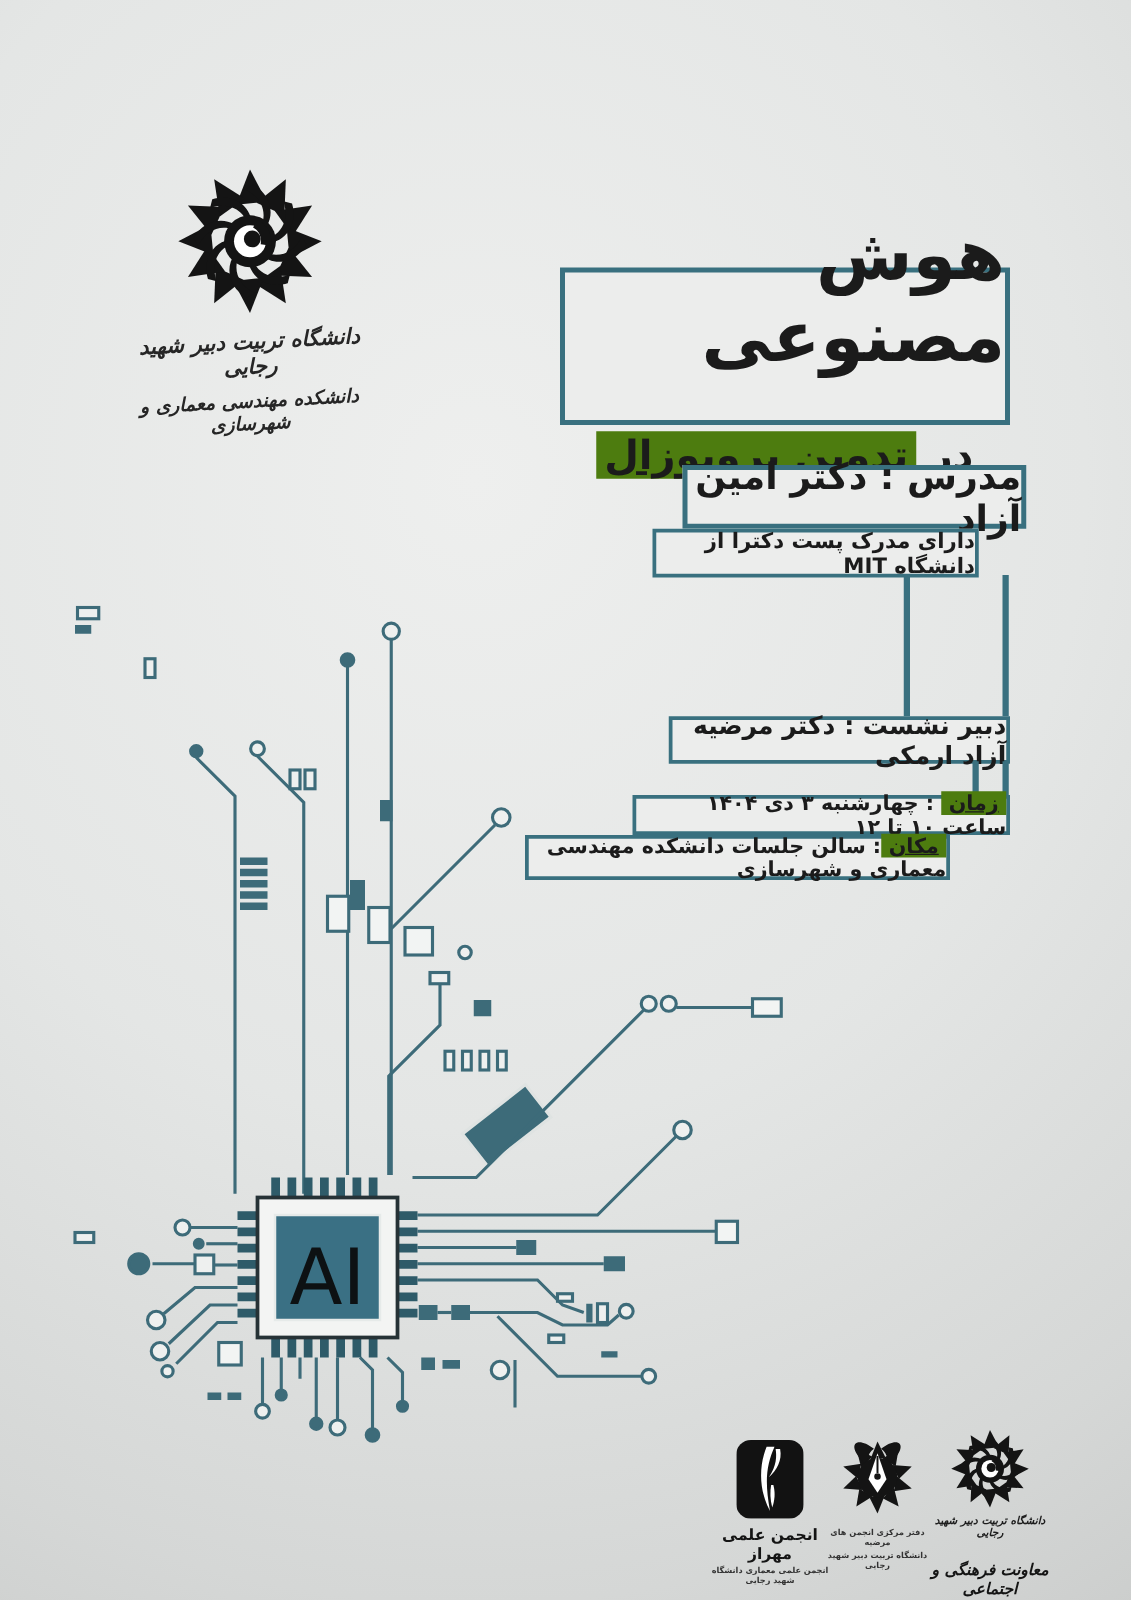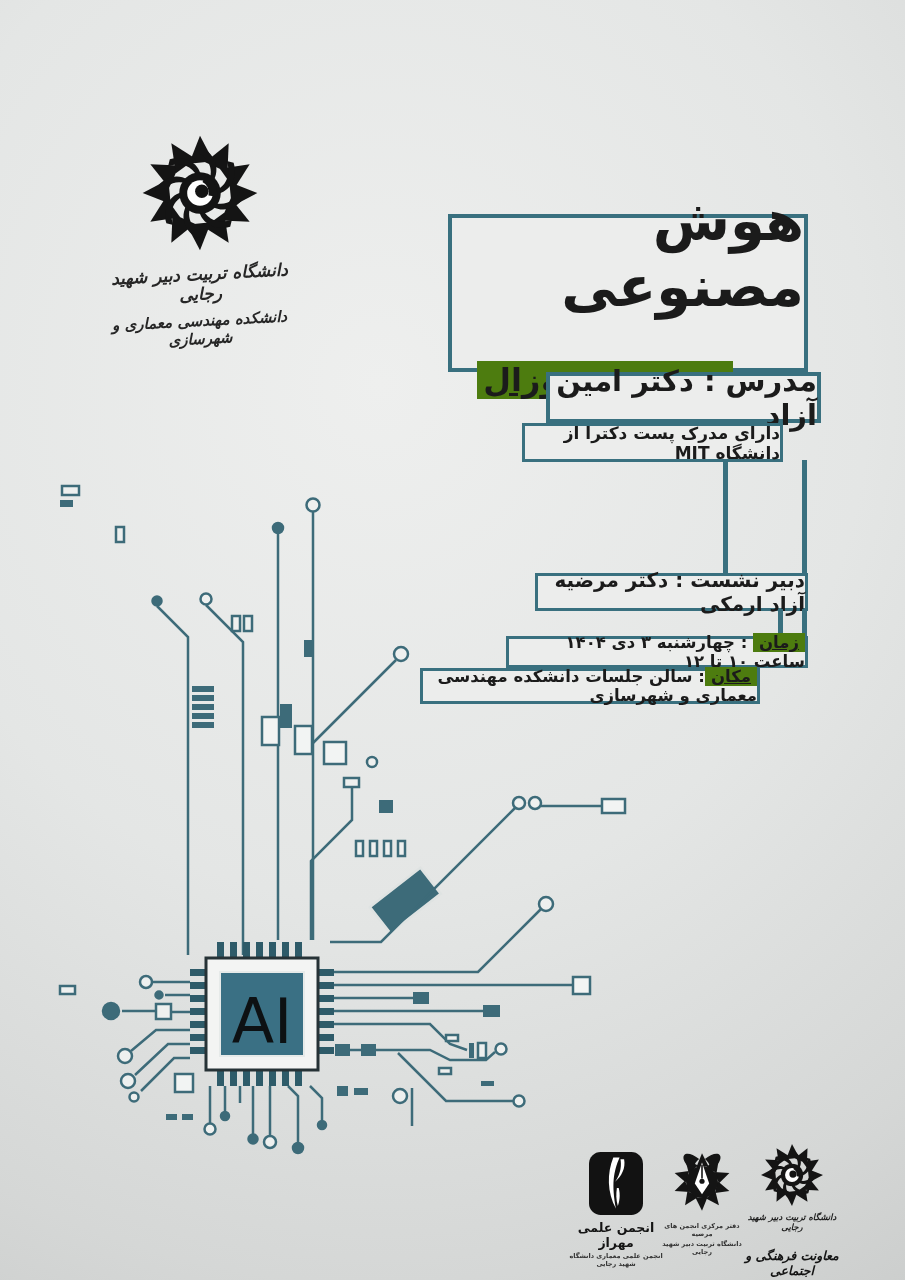--- a/index.html
+++ b/index.html
@@ -8,21 +8,21 @@
     font-family:"DejaVu Sans",sans-serif;color:#1b1b1b;
     background:radial-gradient(ellipse 120% 90% at 42% 30%, #eeefee 0%, #e4e6e5 45%, #d5d7d6 78%, #c7c9c8 100%);
   }
   .abs{position:absolute;}
   
   .hdr{left:430px;top:120px;width:380px;text-align:center;direction:rtl;
        font-size:27px;font-weight:600;line-height:43px;color:#141414;}
   
   .tbox{background:#ecedec;border:4px solid #39707f;box-sizing:border-box;direction:rtl;
         display:flex;align-items:center;justify-content:center;}
-  .title-box{left:448px;top:214px;width:360px;height:158px;flex-direction:column;gap:37px;}
+  .title-box{left:448px;top:214px;width:360px;height:126px;flex-direction:column;gap:37px;}
   .title-main{font-size:56px;font-weight:700;line-height:66px;}
   .title-sub{font-size:32px;font-weight:700;margin-top:4px;}
   .hl{background:#4d7c0f;padding:0 6px;text-decoration:underline;}
   .modares-box{left:533px;top:372px;width:275px;height:51px;font-size:29px;font-weight:700;margin-left:13px;}
   .mit-box{left:522px;top:423px;width:261px;height:39px;border-width:3px;font-size:17px;font-weight:600;}
   .conn{box-sizing:border-box;border-left:5px solid #39707f;border-right:5px solid #39707f;}
   .conn1{left:723px;top:460px;width:84px;height:114px;}
   .conn2{left:778px;top:609px;width:29px;height:29px;}
   .dabir-box{left:535px;top:573px;width:273px;height:38px;border-width:3px;font-size:20px;font-weight:600;}
   .zaman-box{left:506px;top:636px;width:302px;height:32px;border-width:3px;font-size:16.5px;font-weight:600;}

